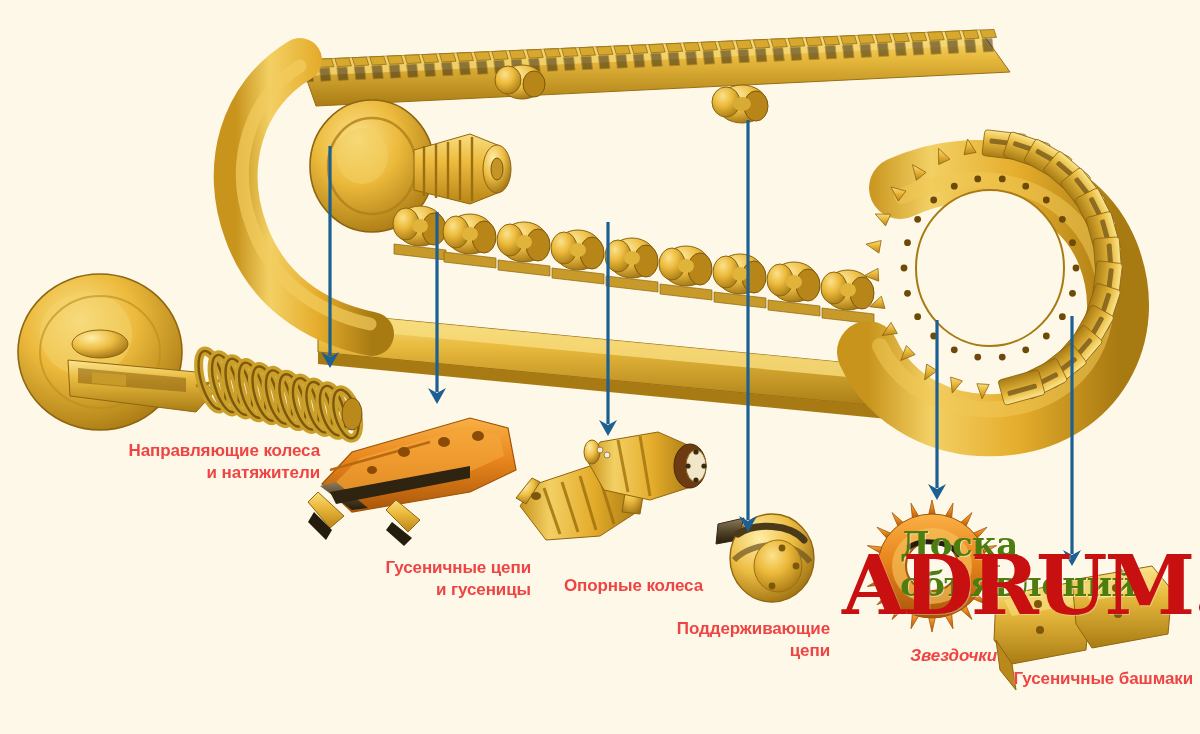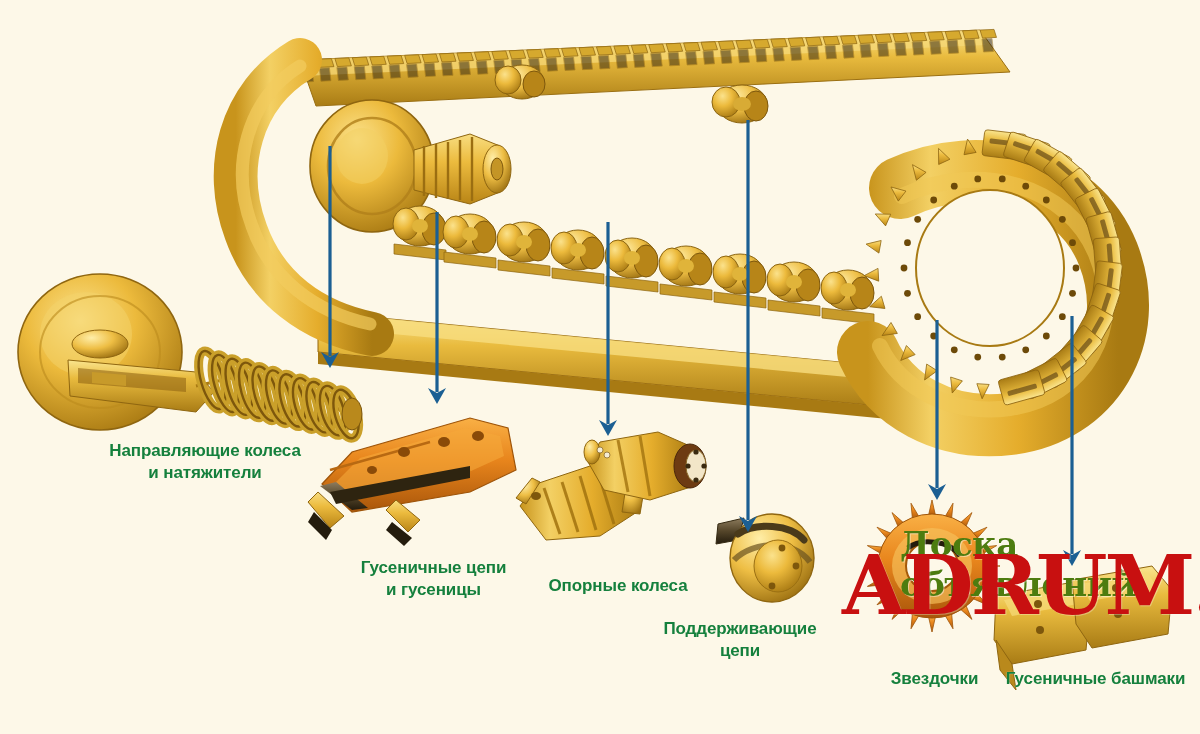--- a/index.html
+++ b/index.html
@@ -15,26 +15,26 @@
     background:#fdf8e8;
     overflow:hidden;
   }
   svg.layer{
     position:absolute;
     left:0; top:0;
     width:1200px; height:734px;
   }
   .cap{
     position:absolute;
-    color:#15803d;
+    color:#ef4444;
     font-family:"Liberation Sans", sans-serif;
     font-weight:700;
     font-size:17px;
     line-height:1.32;
-    text-align:center;
+    text-align:right;
     letter-spacing:-0.1px;
     white-space:pre-line;
     text-shadow:0 0 1px rgba(253,248,232,0.9);
   }
   
   #wm{
     position:absolute;
     left:838px; top:516px;
     width:362px; height:140px;
     pointer-events:none;
@@ -570,21 +570,21 @@
   </svg>
 
   <div id="captionLayer">
       <div class="cap" style="left: 90px; top: 440px; width: 230px;">Направляющие колеса
 и натяжители</div>
       <div class="cap" style="left: 336px; top: 557px; width: 195px;">Гусеничные цепи
 и гусеницы</div>
       <div class="cap" style="left: 533px; top: 575px; width: 170px;">Опорные колеса</div>
       <div class="cap" style="left: 650px; top: 618px; width: 180px;">Поддерживающие
 цепи</div>
-      <div class="cap" style="left: 872px; top: 668px; width: 125px;">Звездочки</div>
+      <div class="cap" style="left: 872px; top: 645px; width: 125px; font-style: italic;">Звездочки</div>
       <div class="cap" style="left: 998px; top: 668px; width: 195px;">Гусеничные башмаки</div>
     </div>
 
   <div id="wm">
     <div class="top">Доска объявлений</div>
     <div class="main">ADRUM.RU</div>
   </div>
 
 </div>
 

